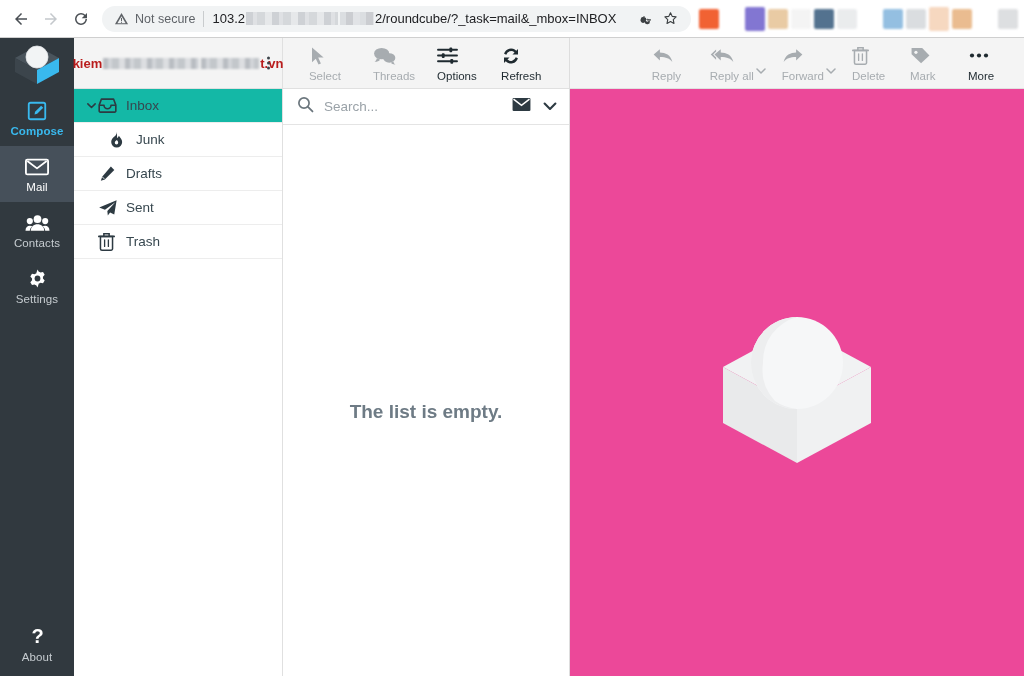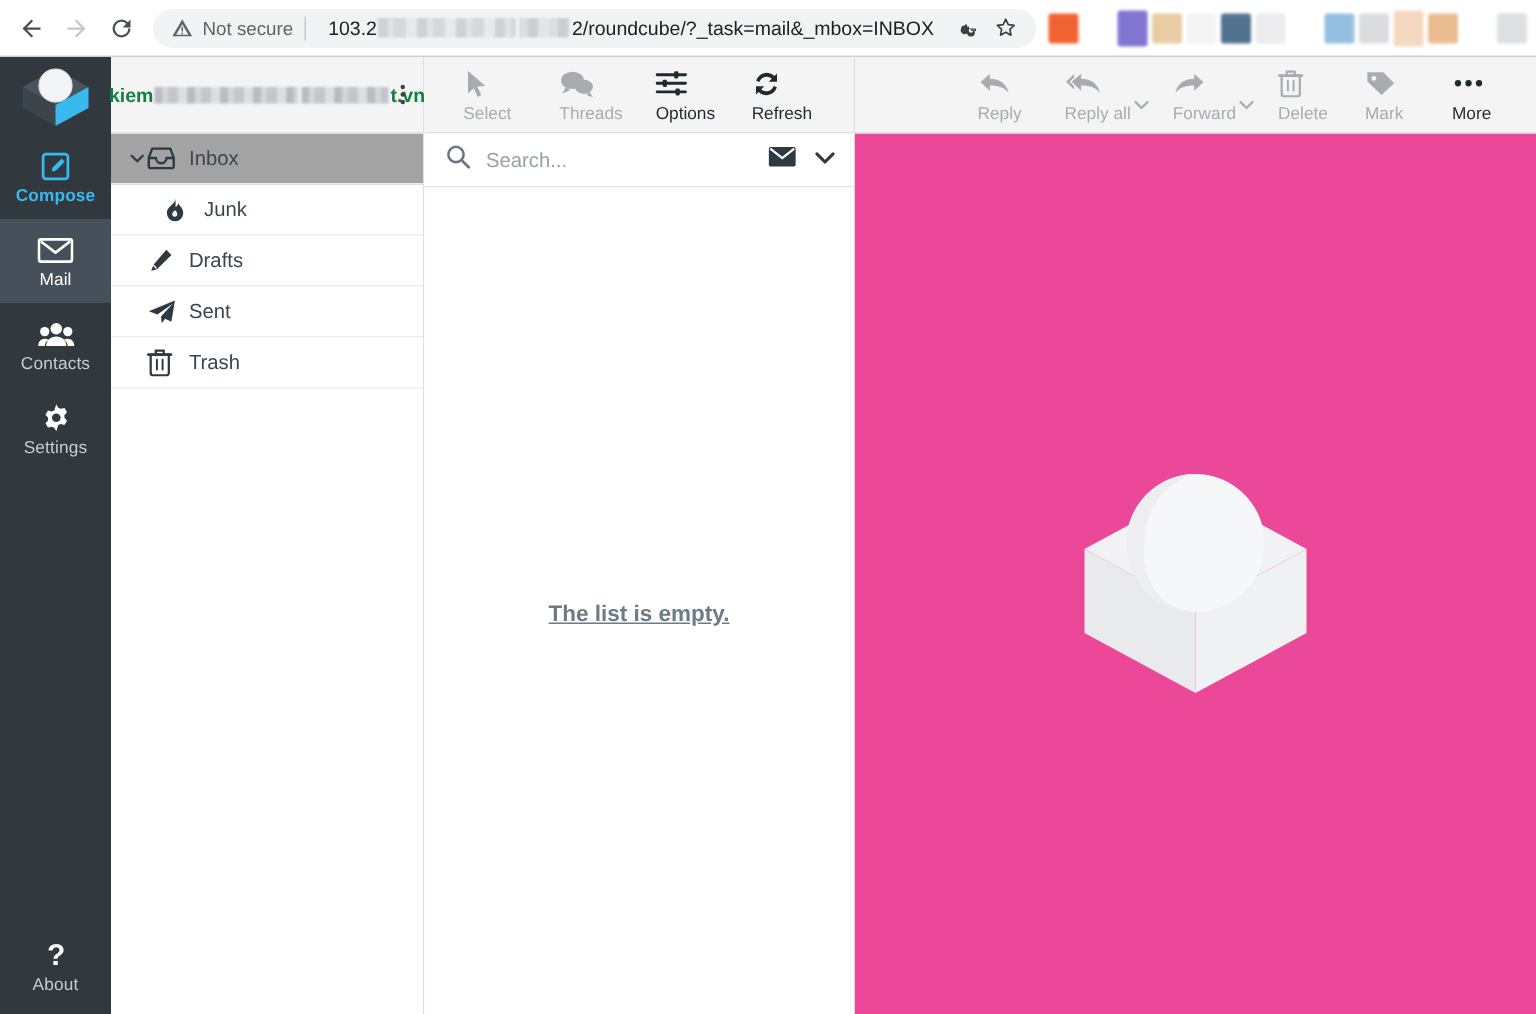--- a/index.html
+++ b/index.html
@@ -41,21 +41,20 @@
     white-space: nowrap;
   }
   .omni-divider {
     width: 1px; height: 16px; background: #c9ccce;
     margin: 0 8px;
   }
   .url-wrap {
     flex: 1; display: flex; align-items: center;
     font-size: 13px; color: #3c4043; white-space: nowrap;
     overflow: hidden;
-    justify-content: center;
   }
   .url-seg { color: #202124; }
   .url-redact {
     display: inline-block;
     height: 13px; width: 92px;
     margin: 0 1px;
     vertical-align: middle;
     background:
       repeating-linear-gradient(90deg, #cdd0d4 0 7px, #dfe1e4 7px 11px, #d4d7da 11px 19px, #e6e8ea 19px 26px);
     filter: blur(0.7px);
@@ -123,21 +122,21 @@
   }
   .folders-header {
     height: 51px;
     background: #f4f4f4;
     border-bottom: 1px solid #e0e0e0;
     display: flex; align-items: center; justify-content: center;
     position: relative;
     padding: 0 10px;
   }
   .acct {
-    font-size: 13px; color: #15803d; font-weight: 700;
+    font-size: 13px; color: #b91c1c; font-weight: 700;
     display: flex; align-items: center;
     white-space: nowrap;
   }
   .acct-redact {
     display: inline-block; height: 11px; width: 96px;
     margin: 0 1px; vertical-align: middle;
     background: repeating-linear-gradient(90deg,#b9bdc2 0 5px,#d2d5d9 5px 9px,#c3c7cb 9px 16px,#dcdee1 16px 22px);
     filter: blur(0.8px);
   }
   .acct-redact.r2 { width: 58px; }
@@ -150,21 +149,21 @@
   .kebab i { width: 3px; height: 3px; border-radius: 50%; background: #3b4349; display: block; }
 
   .folder {
     height: 34px;
     display: flex; align-items: center;
     border-bottom: 1px solid #ededed;
     font-size: 13.5px; color: #37474f;
     padding-left: 10px;
     cursor: pointer;
   }
-  .folder.selected { background: #a3a3a3; }
+  .folder.selected { background: #14b8a6; }
   .folder .twisty { width: 14px; display: flex; align-items: center; justify-content: center; }
   .folder .ficon { width: 26px; display: flex; align-items: center; justify-content: flex-start; }
   .folder.child { padding-left: 34px; }
   .folder .fname { margin-left: 2px; }
 
   
   .messagelist {
     width: 287px; flex: 0 0 287px;
     border-right: 1px solid #ddd;
     display: flex; flex-direction: column;
@@ -203,21 +202,21 @@
   .search-input::placeholder { color: #9aa2a8; }
   .search-right { display: flex; align-items: center; gap: 12px; }
 
   .ml-body {
     flex: 1;
     display: flex; align-items: flex-start; justify-content: center;
     padding-top: 276px;
     background: #fff;
   }
   .empty-msg {
-    font-size: 15px; font-weight: 700; color: #6e7b85; text-decoration: underline;
+    font-size: 19px; font-weight: 700; color: #6e7b85;
   }
 
   
   .messageview {
     flex: 1;
     display: flex; flex-direction: column;
     background: #ec4899;
     gap: 28px;
   }
   .mv-toolbar {

